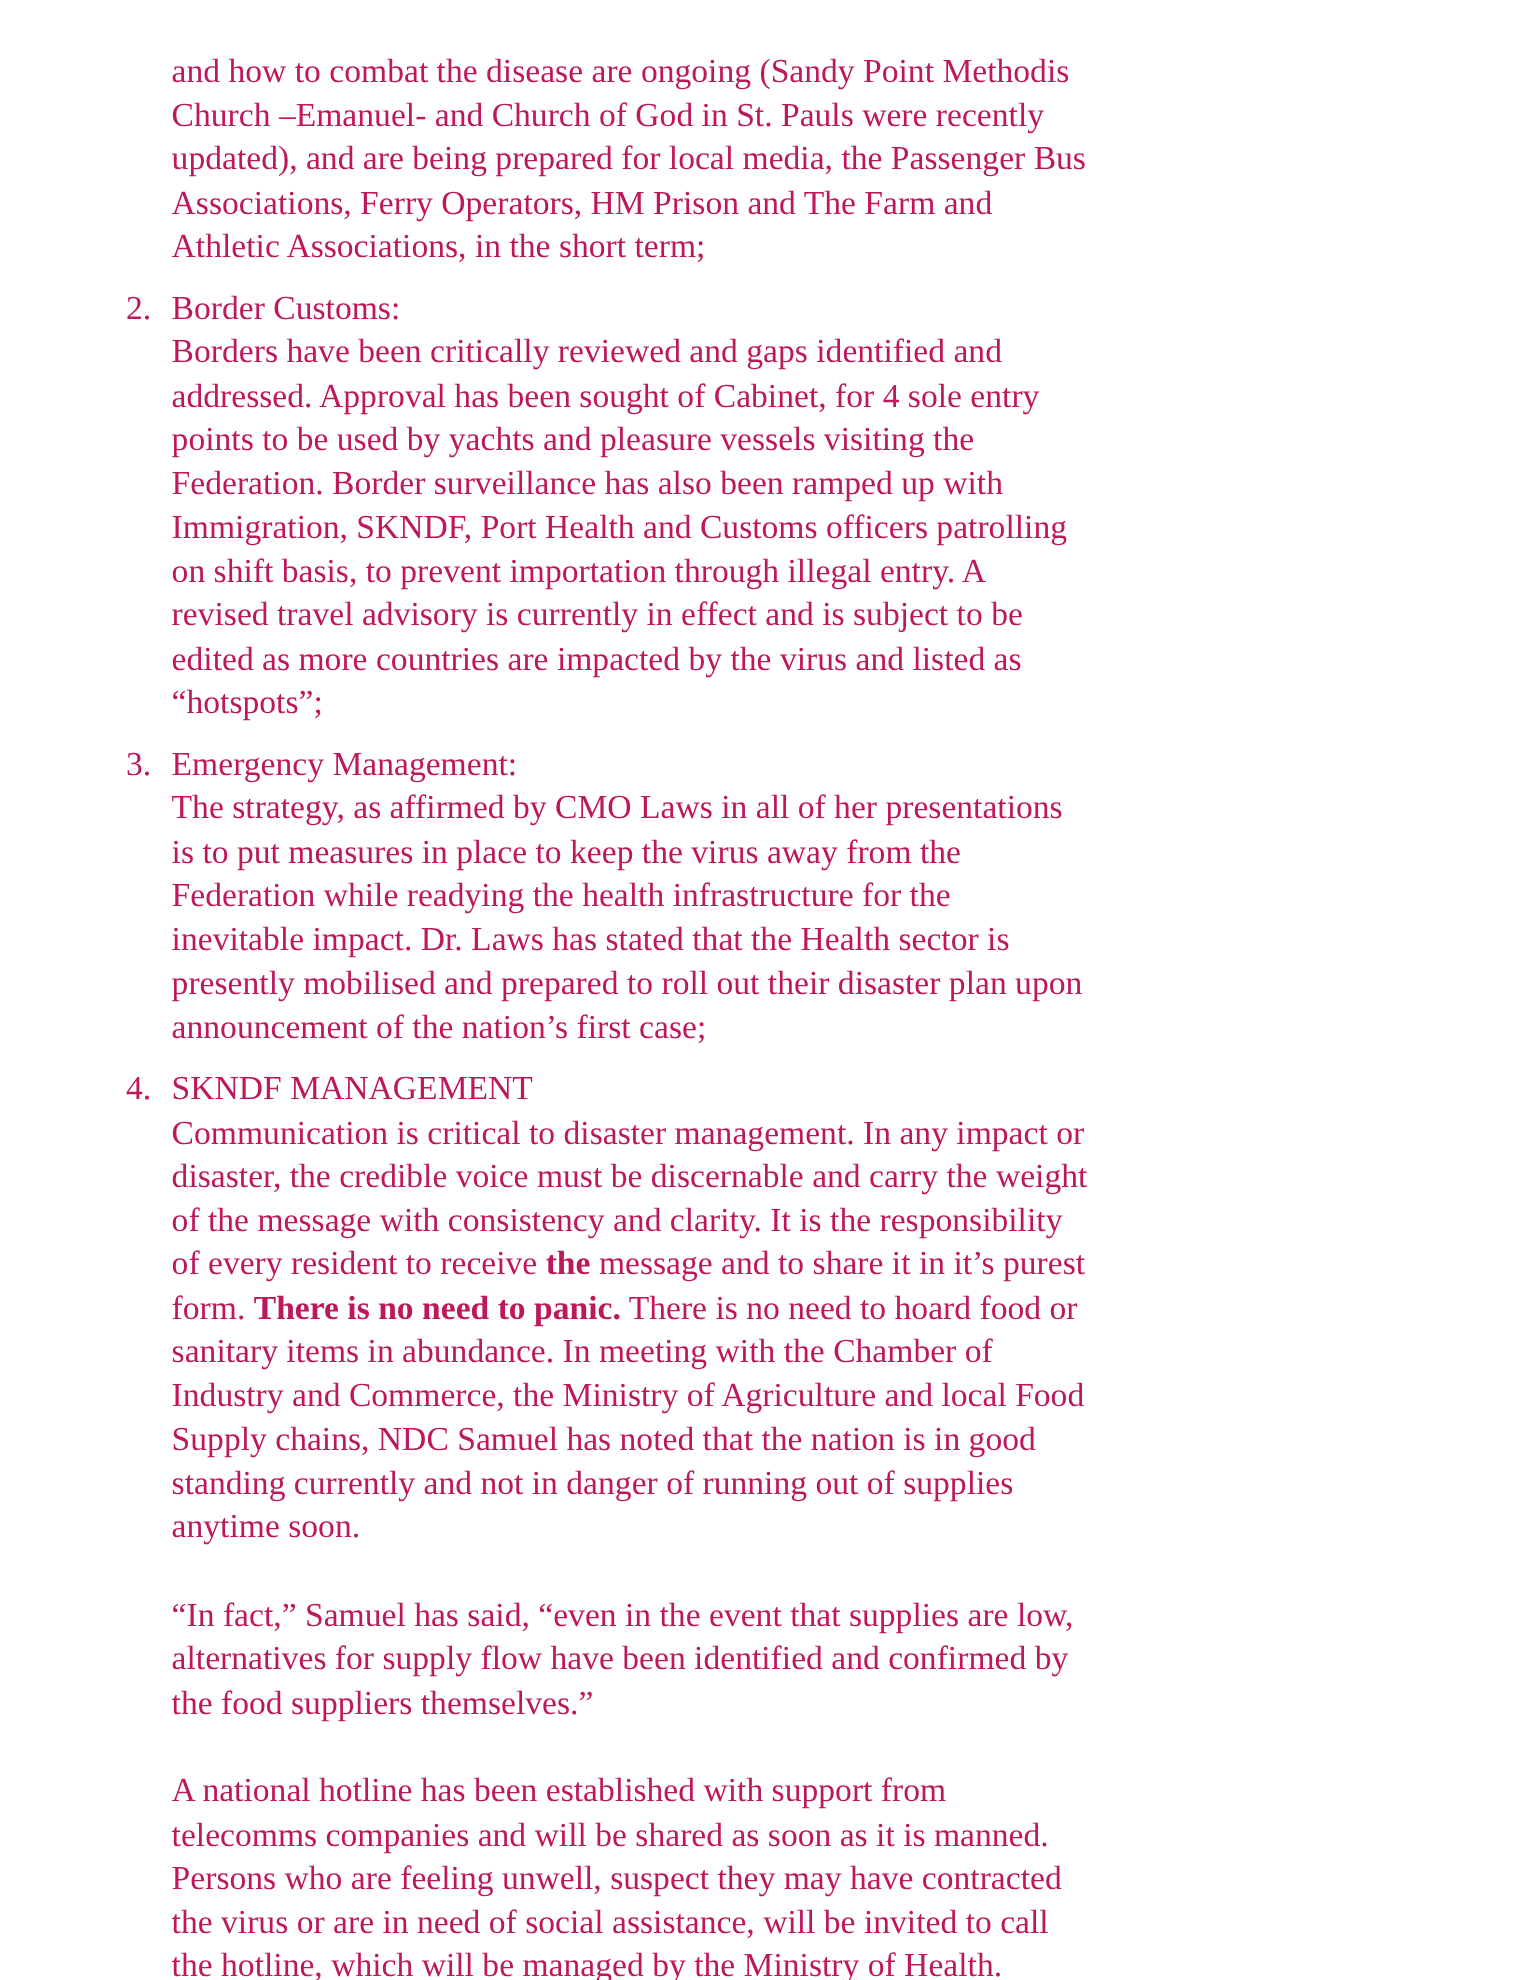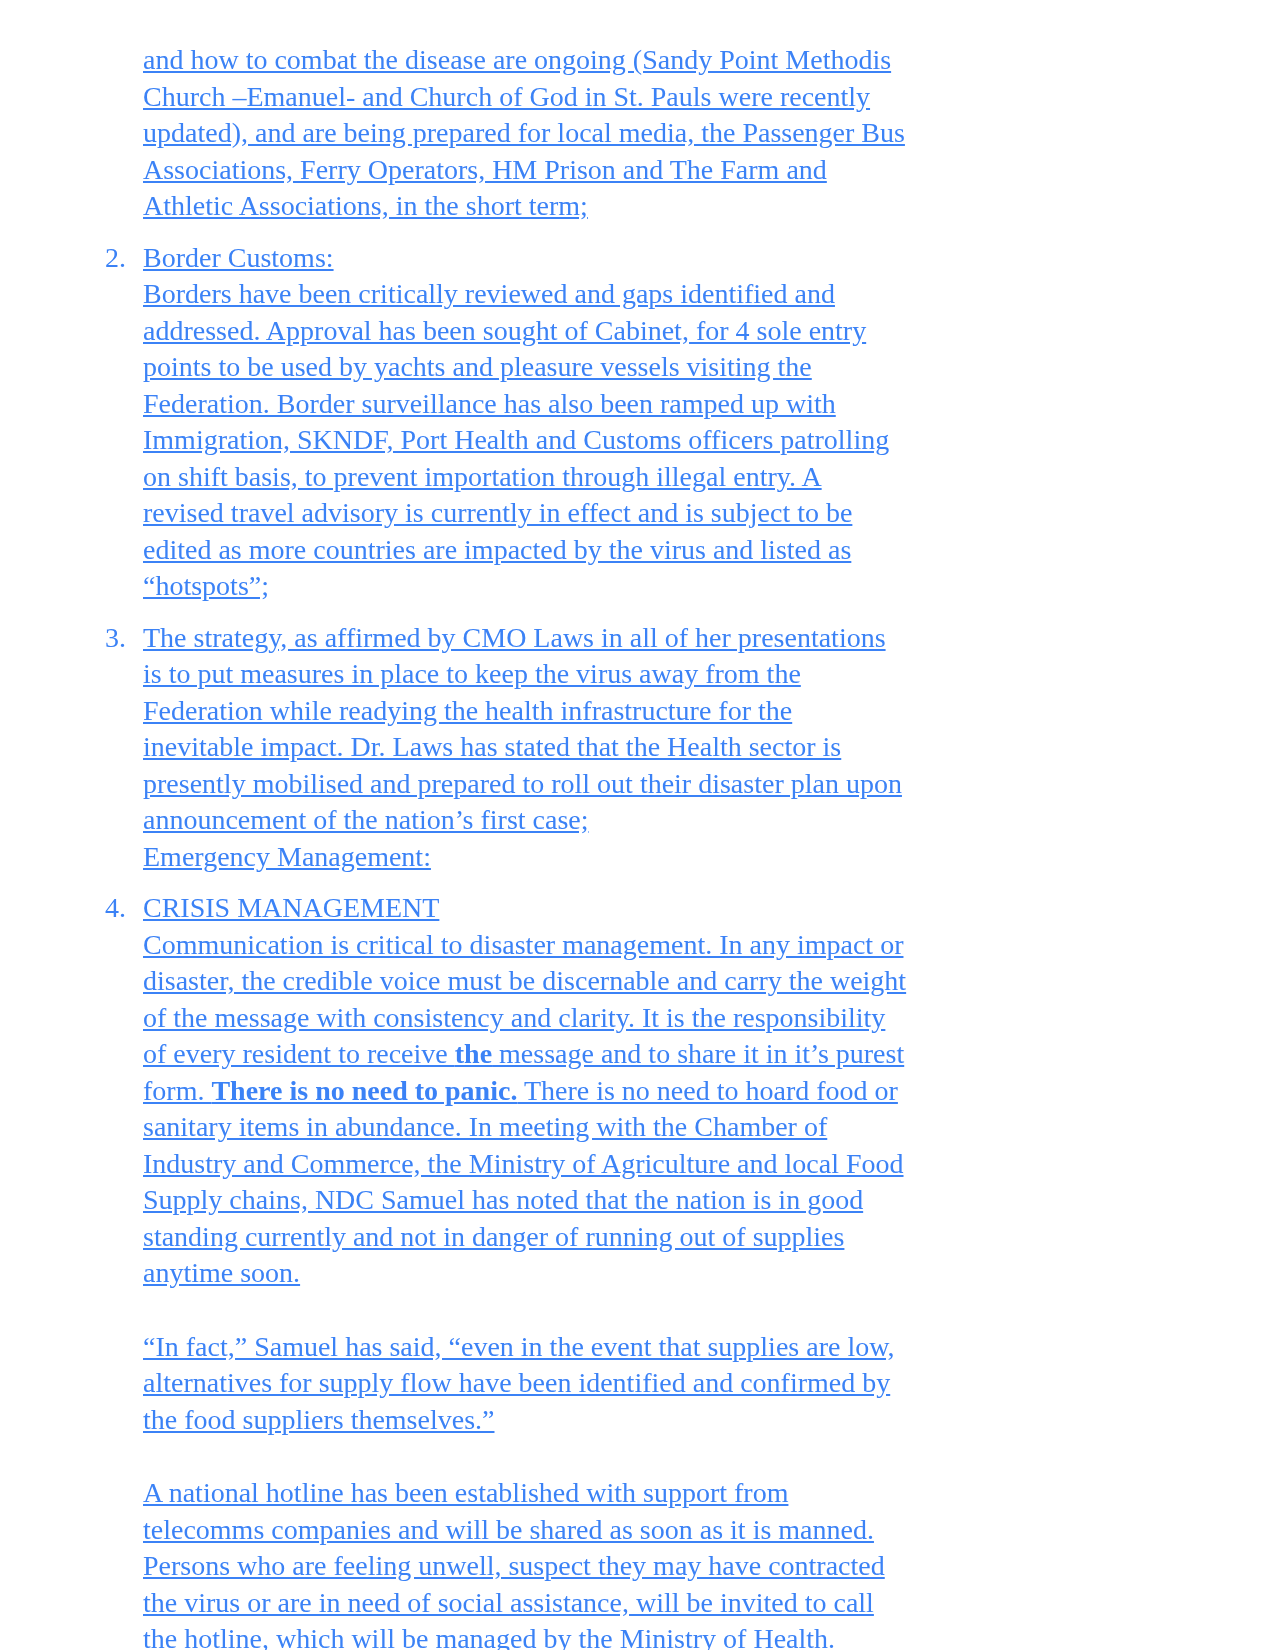--- a/index.html
+++ b/index.html
@@ -3,22 +3,21 @@
 <meta charset="utf-8">
 <style>
   html, body { margin: 0; padding: 0; background: #ffffff; }
   .page {
     position: relative;
     width: 1029px;
     height: 1650px;
     background: #ffffff;
     overflow: hidden;
     font-family: "Liberation Serif", "DejaVu Serif", serif;
-    color: #3b82f6;
-    text-decoration: underline;
+    color: #be185d;
   }
   .doc {
     padding: 42px 122px 0 143px; 
   }
   .doc p {
     margin: 0;
     font-size: 28px;
     line-height: 36.5px;
     text-align: left;
     word-spacing: normal;
@@ -49,29 +48,29 @@
       <span class="list-num">2.</span>
       <div>
         <p>Border Customs:</p>
         <p>Borders have been critically reviewed and gaps identified and addressed. Approval has been sought of Cabinet, for 4 sole entry points to be used by yachts and pleasure vessels visiting the Federation. Border surveillance has also been ramped up with Immigration, SKNDF, Port Health and Customs officers patrolling on shift basis, to prevent importation through illegal entry. A revised travel advisory is currently in effect and is subject to be edited as more countries are impacted by the virus and listed as “hotspots”;</p>
       </div>
     </div>
 
     <div class="list-item">
       <span class="list-num">3.</span>
       <div>
+        <p>Emergency Management:</p>
         <p>The strategy, as affirmed by CMO Laws in all of her presentations is to put measures in place to keep the virus away from the Federation while readying the health infrastructure for the inevitable impact. Dr. Laws has stated that the Health sector is presently mobilised and prepared to roll out their disaster plan upon announcement of the nation’s first case;</p>
-        <p>Emergency Management:</p>
       </div>
     </div>
 
     <div class="list-item">
       <span class="list-num">4.</span>
       <div>
-        <p>CRISIS MANAGEMENT</p>
+        <p>SKNDF MANAGEMENT</p>
         <p><span>Communication is critical to disaster management. In any impact or disaster, the credible voice must be discernable and carry the weight of the message with consistency and clarity. It is the responsibility of every resident to receive </span><b>the</b><span> message and to share it in it’s purest form. </span><b>There is no need to panic.</b><span> There is no need to hoard food or sanitary items in abundance. In meeting with the Chamber of Industry and Commerce, the Ministry of Agriculture and local Food Supply chains, NDC Samuel has noted that the nation is in good standing currently and not in danger of running out of supplies anytime soon.</span></p>
         <p class="blank-gap">“In fact,” Samuel has said, “even in the event that supplies are low, alternatives for supply flow have been identified and confirmed by the food suppliers themselves.”</p>
         <p class="blank-gap">A national hotline has been established with support from telecomms companies and will be shared as soon as it is manned. Persons who are feeling unwell, suspect they may have contracted the virus or are in need of social assistance, will be invited to call the hotline, which will be managed by the Ministry of Health.</p>
       </div>
     </div>
 
   </div>
 </div>
 
 </body></html>

